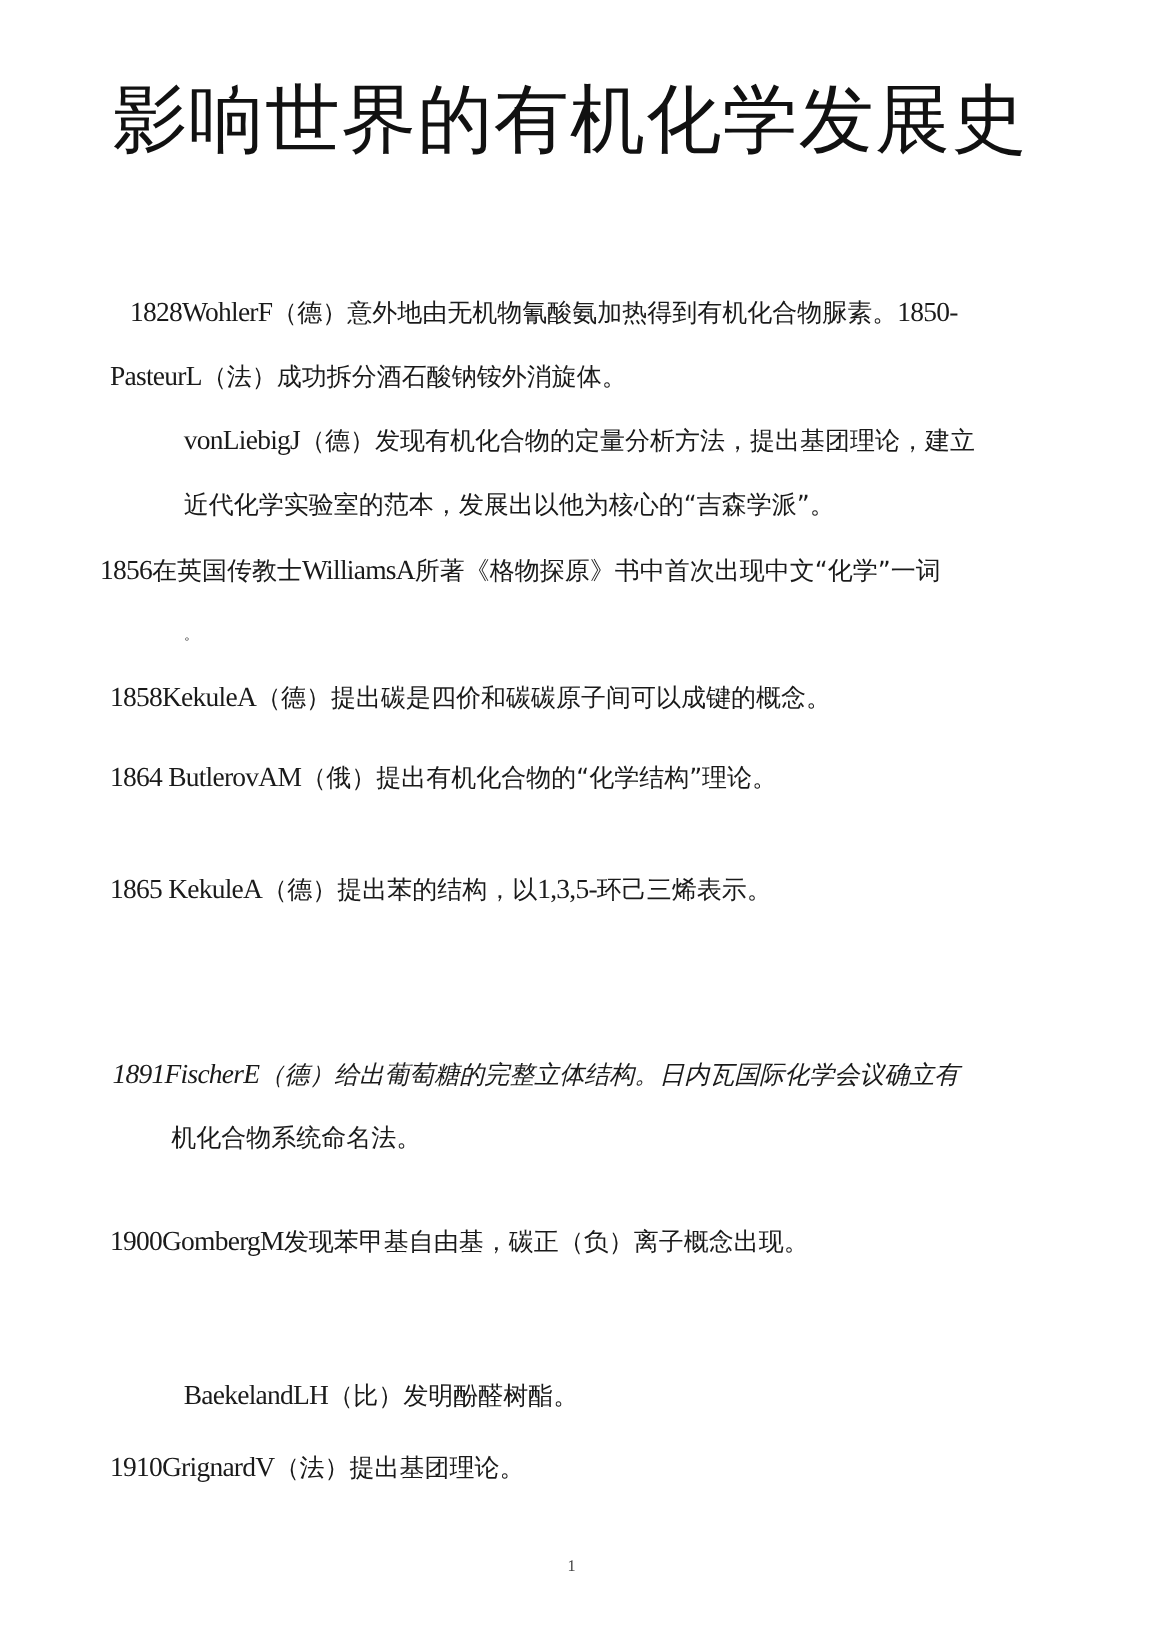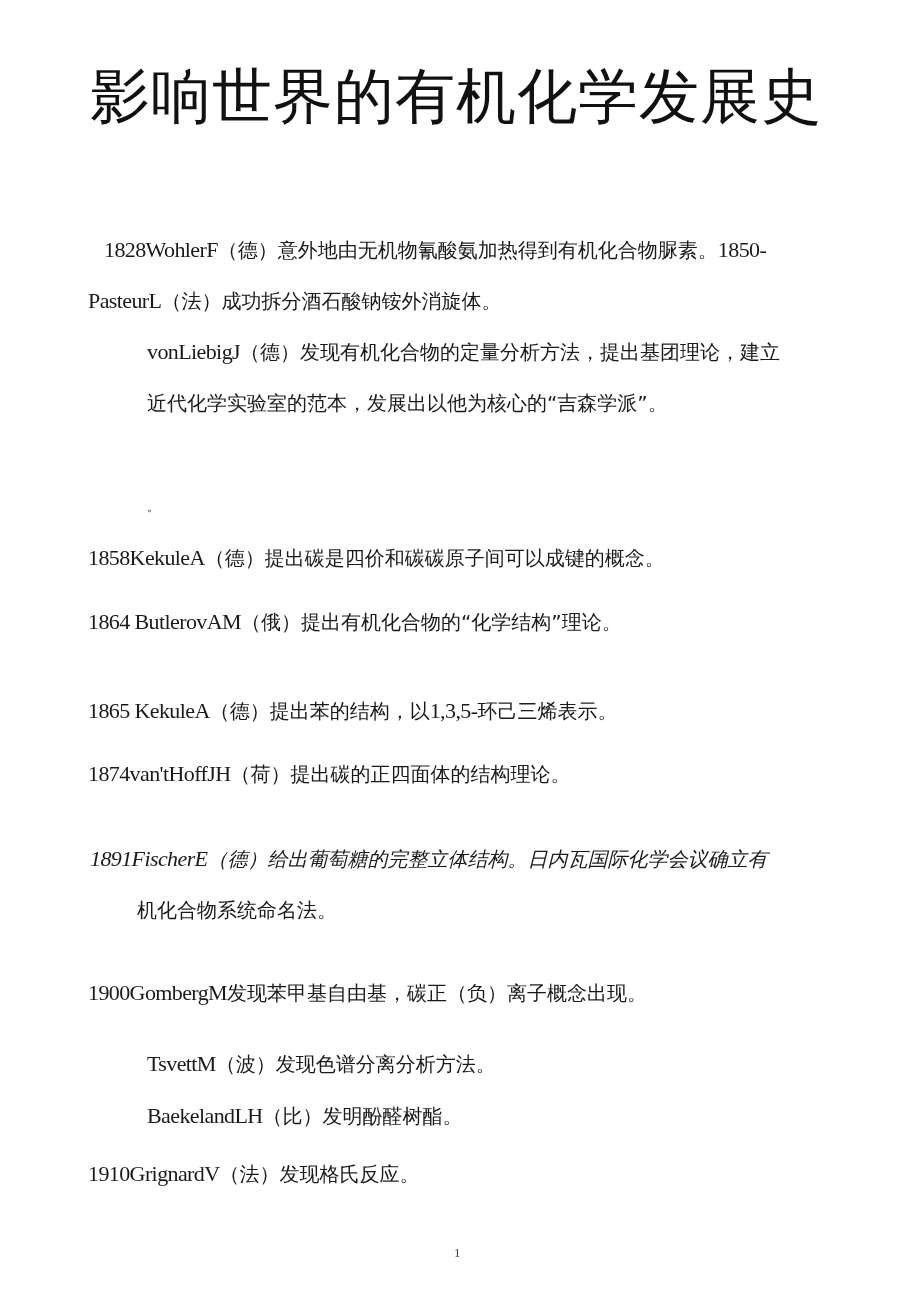--- a/index.html
+++ b/index.html
@@ -75,57 +75,54 @@
     <span class="latin">vonLiebigJ</span><span class="cjk">（德）发现有机化合物的定量分析方法，提出基团理论，建立</span>
   </div>
 
   <div class="line" style="left:88px; top:286px;">
     <span class="latin">PasteurL</span><span class="cjk">（法）成功拆分酒石酸钠铵外消旋体。</span>
   </div>
   <div class="line" style="left:147px; top:388px;">
     <span class="cjk">近代化学实验室的范本，发展出以他为核心的“吉森学派”。</span>
   </div>
 
+  <div class="line" style="left:80px; top:441px;">
+    <span class="latin">1856</span><span class="cjk">在英国传教士</span><span class="latin">WilliamsA</span><span class="cjk">所著《格物探原》书中首次出现中文“化学”一词</span>
+  </div>
   <div class="line" style="left:147px; top:492px; font-size:12px;">
     <span class="cjk" style="font-size:12px;">。</span>
   </div>
 
   <div class="line" style="left:88px; top:543px;">
     <span class="latin">1858KekuleA</span><span class="cjk">（德）提出碳是四价和碳碳原子间可以成键的概念。</span>
   </div>
 
   <div class="line" style="left:88px; top:607px;">
     <span class="latin">1864  ButlerovAM</span><span class="cjk">（俄）提出有机化合物的“化学结构”理论。</span>
   </div>
 
   <div class="line" style="left:88px; top:696px;">
     <span class="latin">1865  KekuleA</span><span class="cjk">（德）提出苯的结构，以</span><span class="latin">1,3,5-</span><span class="cjk">环己三烯表示。</span>
   </div>
 
-  <div class="line" style="left:88px; top:759px;">
-    <span class="latin">1874van'tHoffJH</span><span class="cjk">（荷）提出碳的正四面体的结构理论。</span>
-  </div>
 
   <div class="line" style="left:90px; top:844px;font-style:italic;">
     <span class="latin">1891FischerE</span><span class="cjk">（德）给出葡萄糖的完整立体结构。日内瓦国际化学会议确立有</span>
   </div>
   <div class="line" style="left:137px; top:895px;">
     <span class="cjk">机化合物系统命名法。</span>
   </div>
 
   <div class="line" style="left:88px; top:978px;text-align:center;">
     <span class="latin">1900GombergM</span><span class="cjk">发现苯甲基自由基，碳正（负）离子概念出现。</span>
   </div>
 
-  <div class="line" style="left:147px; top:1049px;">
-    <span class="latin">TsvettM</span><span class="cjk">（波）发现色谱分离分析方法。</span>
-  </div>
 
   <div class="line" style="left:147px; top:1101px;">
     <span class="latin">BaekelandLH</span><span class="cjk">（比）发明酚醛树酯。</span>
   </div>
 
   <div class="line" style="left:88px; top:1159px;">
-    <span class="latin">1910GrignardV</span><span class="cjk">（法）发现格氏反应。</span>
+    <span class="latin">1910GrignardV</span><span class="cjk">（法）提出基团理论。</span>
   </div>
 
   <div class="page-number">1</div>
 </div>
 
 </body></html>

